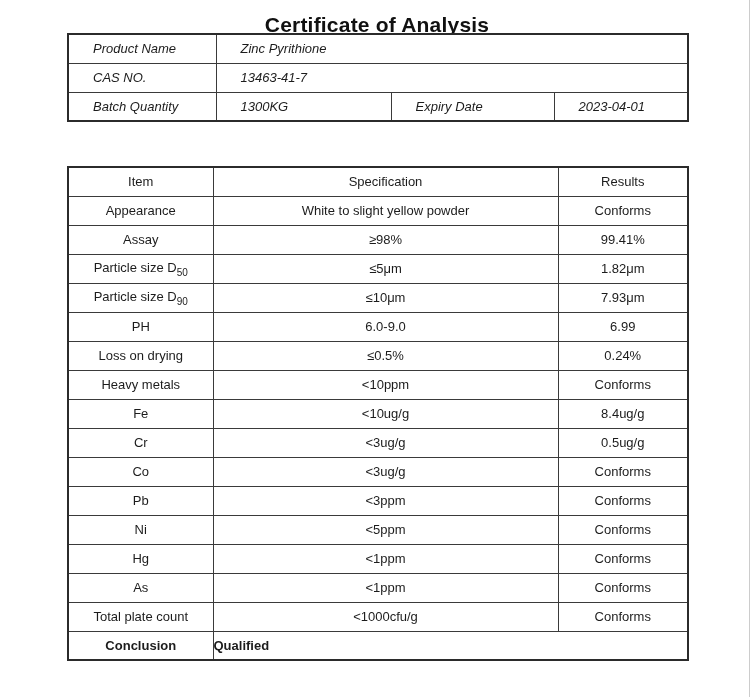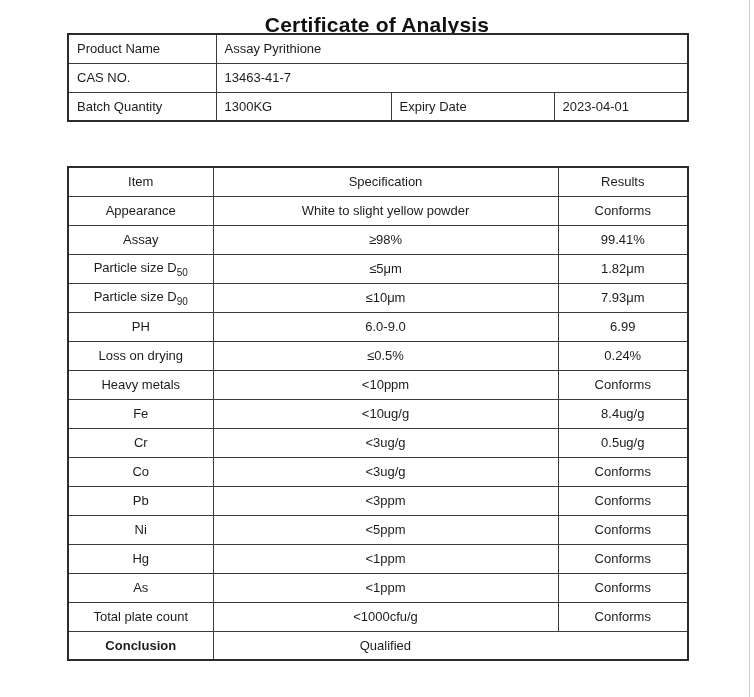--- a/index.html
+++ b/index.html
@@ -32,28 +32,28 @@
   .spec-table { top: 166px; }
   td {
     border: 1px solid #3a3a3a;
     font-size: 13px;
     height: 29px;
     vertical-align: middle;
     white-space: nowrap;
     overflow: hidden;
   }
   table { border: 2px solid #2b2b2b; }
-  .info-table td { text-align: left; padding-left: 8px; }
+  .info-table td { text-align: left; padding-left: 24px; font-style: italic; }
   .spec-table td { text-align: center; padding: 0 0; }
   .bold { font-weight: bold; }
   sub { font-size: 10px; }
   .qualified-wrap {
     width: 72.6%;
-    text-align: center;
-    font-weight: normal;
+    text-align: left;
+    font-weight: bold;
   }
   .page-edge {
     position: absolute;
     top: 0; right: 4px;
     width: 1px; height: 697px;
     background: #cccccc;
   }
 </style>
 </head>
 <body>
@@ -63,21 +63,21 @@
 <table class="info-table">
   <colgroup>
       <col style="width:148px">
       <col style="width:175px">
       <col style="width:163px">
       <col style="width:134px">
     </colgroup>
   <tbody>
       <tr>
     <td>Product Name</td>
-    <td colspan="3">Assay Pyrithione</td>
+    <td colspan="3">Zinc Pyrithione</td>
   </tr>
   <tr>
     <td>CAS NO.</td>
     <td colspan="3">13463-41-7</td>
   </tr>
   <tr>
     <td>Batch Quantity</td>
     <td>1300KG</td>
     <td>Expiry Date</td>
     <td>2023-04-01</td>

